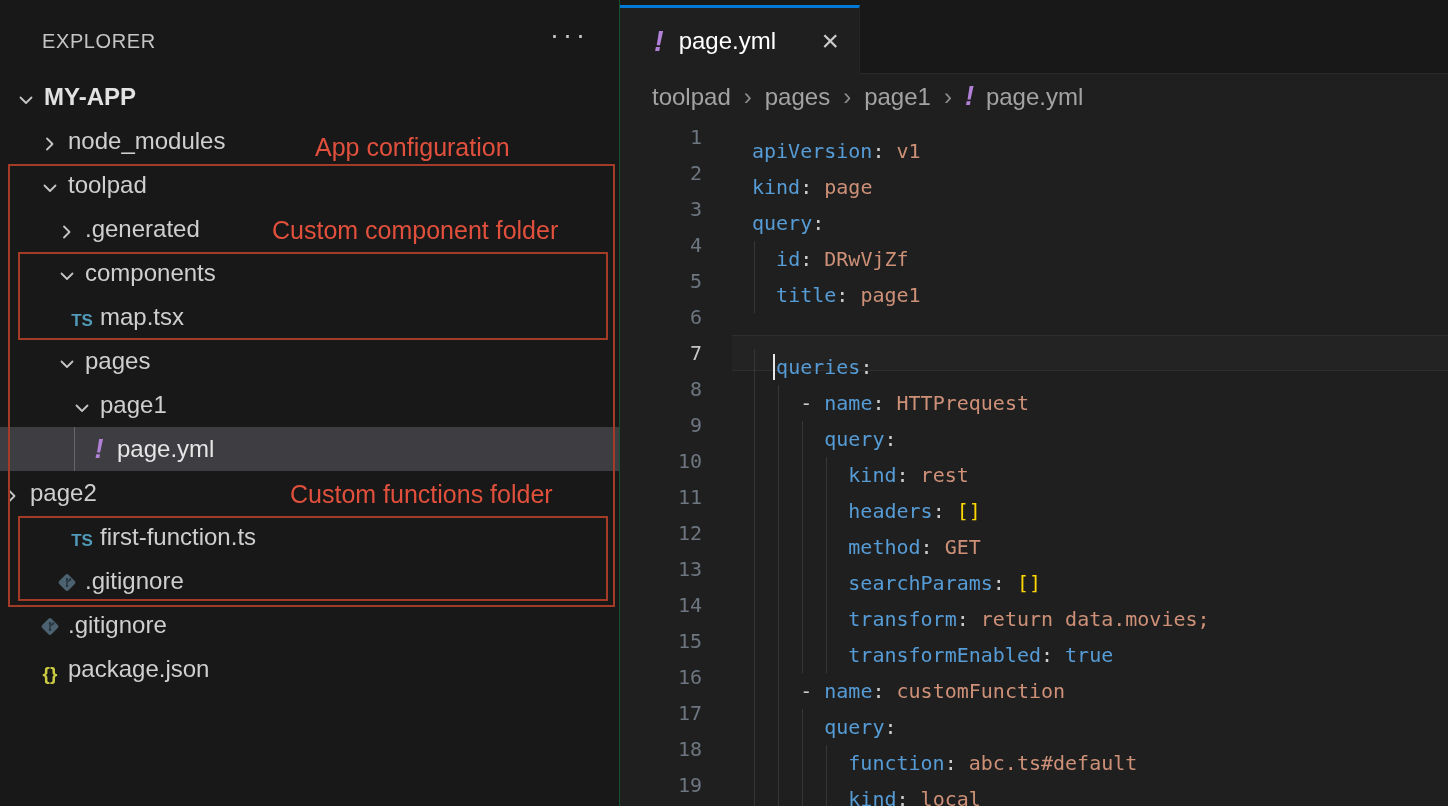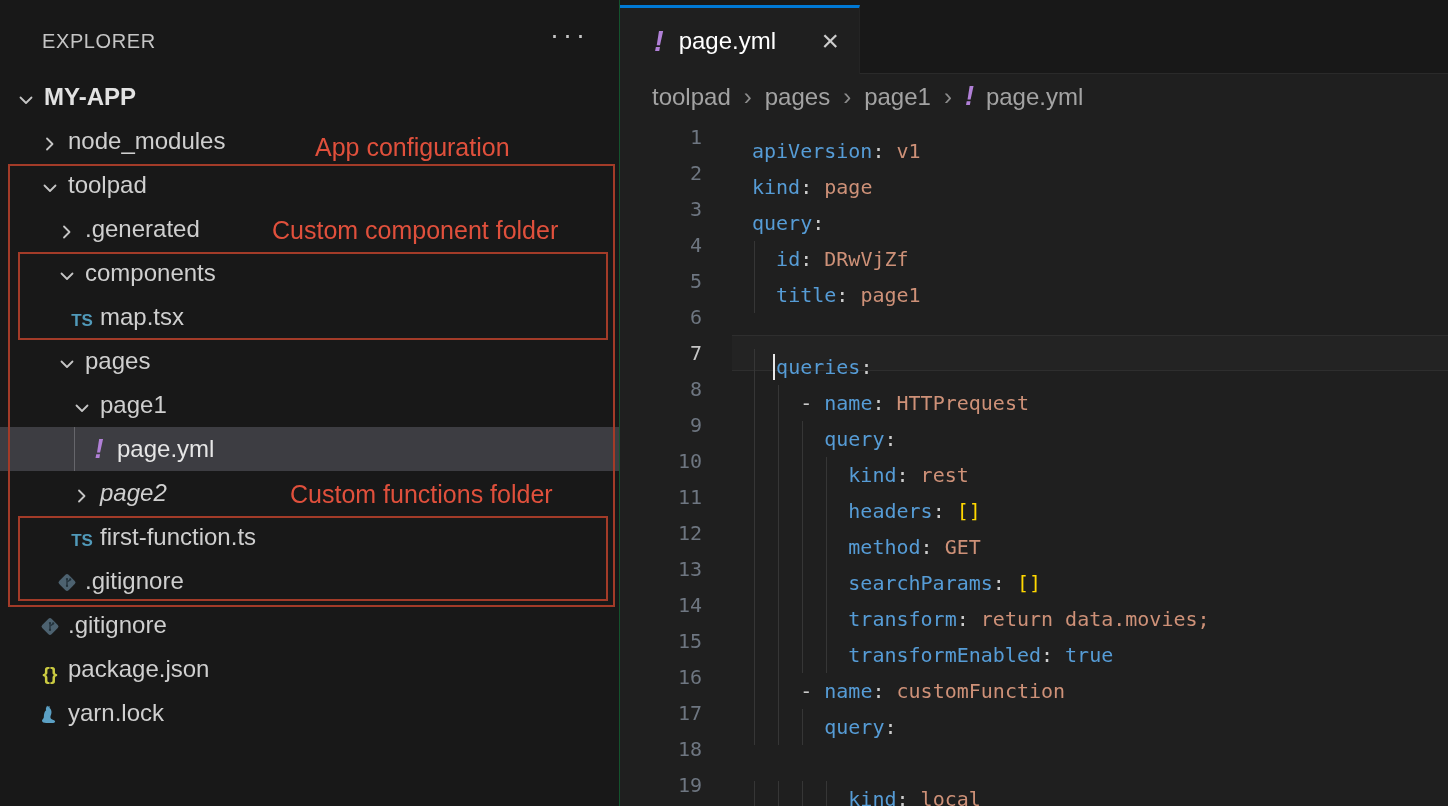--- a/index.html
+++ b/index.html
@@ -136,21 +136,21 @@
           </span>
     <span class="tlabel">page1</span>
   </div>
         <div class="trow selected" style="padding-left: 87px;">
     <span class="slot">
             <span class="ic-bang">!</span>
           </span>
     <span class="tlabel">page.yml</span>
   <span class="sel-guide"></span>
         </div>
-        <div class="trow" style="padding-left: 70px; font-style: italic;">
+        <div class="trow" style="">
     <span class="slot">
             <svg width="22" height="22" viewBox="0 0 22 22">
               <path d="M8 5.5 L13.5 11 L8 16.5" stroke="#c5c5c5" stroke-width="1.8" fill="none" stroke-linecap="round" stroke-linejoin="round"></path>
             </svg>
           </span>
     <span class="tlabel">page2</span>
   </div>
         <div class="trow" style="padding-left: 70px;">
     <span class="slot">
             <span class="ic-ts">TS</span>
@@ -190,28 +190,20 @@
             </svg>
           </span>
     <span class="tlabel">.gitignore</span>
   </div>
         <div class="trow" style="padding-left: 38px;">
     <span class="slot">
             <span class="ic-json">{}</span>
           </span>
     <span class="tlabel">package.json</span>
   </div>
-        <div class="trow" style="padding-left: 38px;">
-    <span class="slot">
-            <svg width="24" height="24" viewBox="0 0 24 24" fill="#5ba0c4">
-              <path d="M8.1 4.9c.4-1.1.9-2.1 1.3-2.1.3 0 .5.8.6 1.5.3-.7.8-1.4 1.2-1.3.4.1.5 1.1.4 2 1.2 1 1.9 2.5 1.9 4.1 0 2.5-1.1 3.5-1.1 5.2 0 1.8 1.5 2.2 3 2.8 1 .4 1.8.9 1.7 1.6-.1.8-1.5 1.3-2.9 1.3H8.1c-2.1 0-4.1-.7-4.1-2.2 0-1.2 1-1.6 1.5-2.5.6-1.1.2-2.3.6-4.1.3-1.7 1-3.1 2-3.9-.2-.9-.4-1.7 0-2.4z"></path>
-            </svg>
-          </span>
-    <span class="tlabel">yarn.lock</span>
-  </div>
       </div>
 
     <div>
         <div class="ann-box" style="left: 8px; top: 164px; width: 607px; height: 443px;"></div>
         <div class="ann-box" style="left: 18px; top: 252px; width: 590px; height: 88px;"></div>
         <div class="ann-box" style="left: 18px; top: 516px; width: 590px; height: 85px;"></div>
         <div class="ann-label" style="left: 315px; top: 133px;">App configuration</div>
         <div class="ann-label" style="left: 272px; top: 216px; text-align: right;">Custom component folder</div>
         <div class="ann-label" style="left: 290px; top: 480px;">Custom functions folder</div>
       </div>
@@ -302,20 +294,21 @@
         <div class="code-line">
     <span class="ln">16</span>
     <span class="ctext"><span class="guide" style="left: 2px;"></span><span class="guide" style="left: 26px;"></span><span class="tok-pun">    </span><span class="tok-pun">- </span><span class="tok-key">name</span><span class="tok-pun">: </span><span class="tok-val">customFunction</span></span>
   </div>
         <div class="code-line">
     <span class="ln">17</span>
     <span class="ctext"><span class="guide" style="left: 2px;"></span><span class="guide" style="left: 26px;"></span><span class="guide" style="left: 50px;"></span><span class="tok-pun">      </span><span class="tok-key">query</span><span class="tok-pun">:</span></span>
   </div>
         <div class="code-line">
     <span class="ln">18</span>
+    <span class="ctext"><span class="guide" style="left: 2px;"></span><span class="guide" style="left: 26px;"></span><span class="guide" style="left: 50px;"></span><span class="guide" style="left: 74px;"></span><span class="tok-pun">        </span><span class="tok-key">function</span><span class="tok-pun">: </span><span class="tok-val">abc.ts#default</span></span>
   </div>
         <div class="code-line">
     <span class="ln">19</span>
     <span class="ctext"><span class="guide" style="left: 2px;"></span><span class="guide" style="left: 26px;"></span><span class="guide" style="left: 50px;"></span><span class="guide" style="left: 74px;"></span><span class="tok-pun">        </span><span class="tok-key">kind</span><span class="tok-pun">: </span><span class="tok-val">local</span></span>
   </div>
       </div>
   </div>
 
 </div>
 

